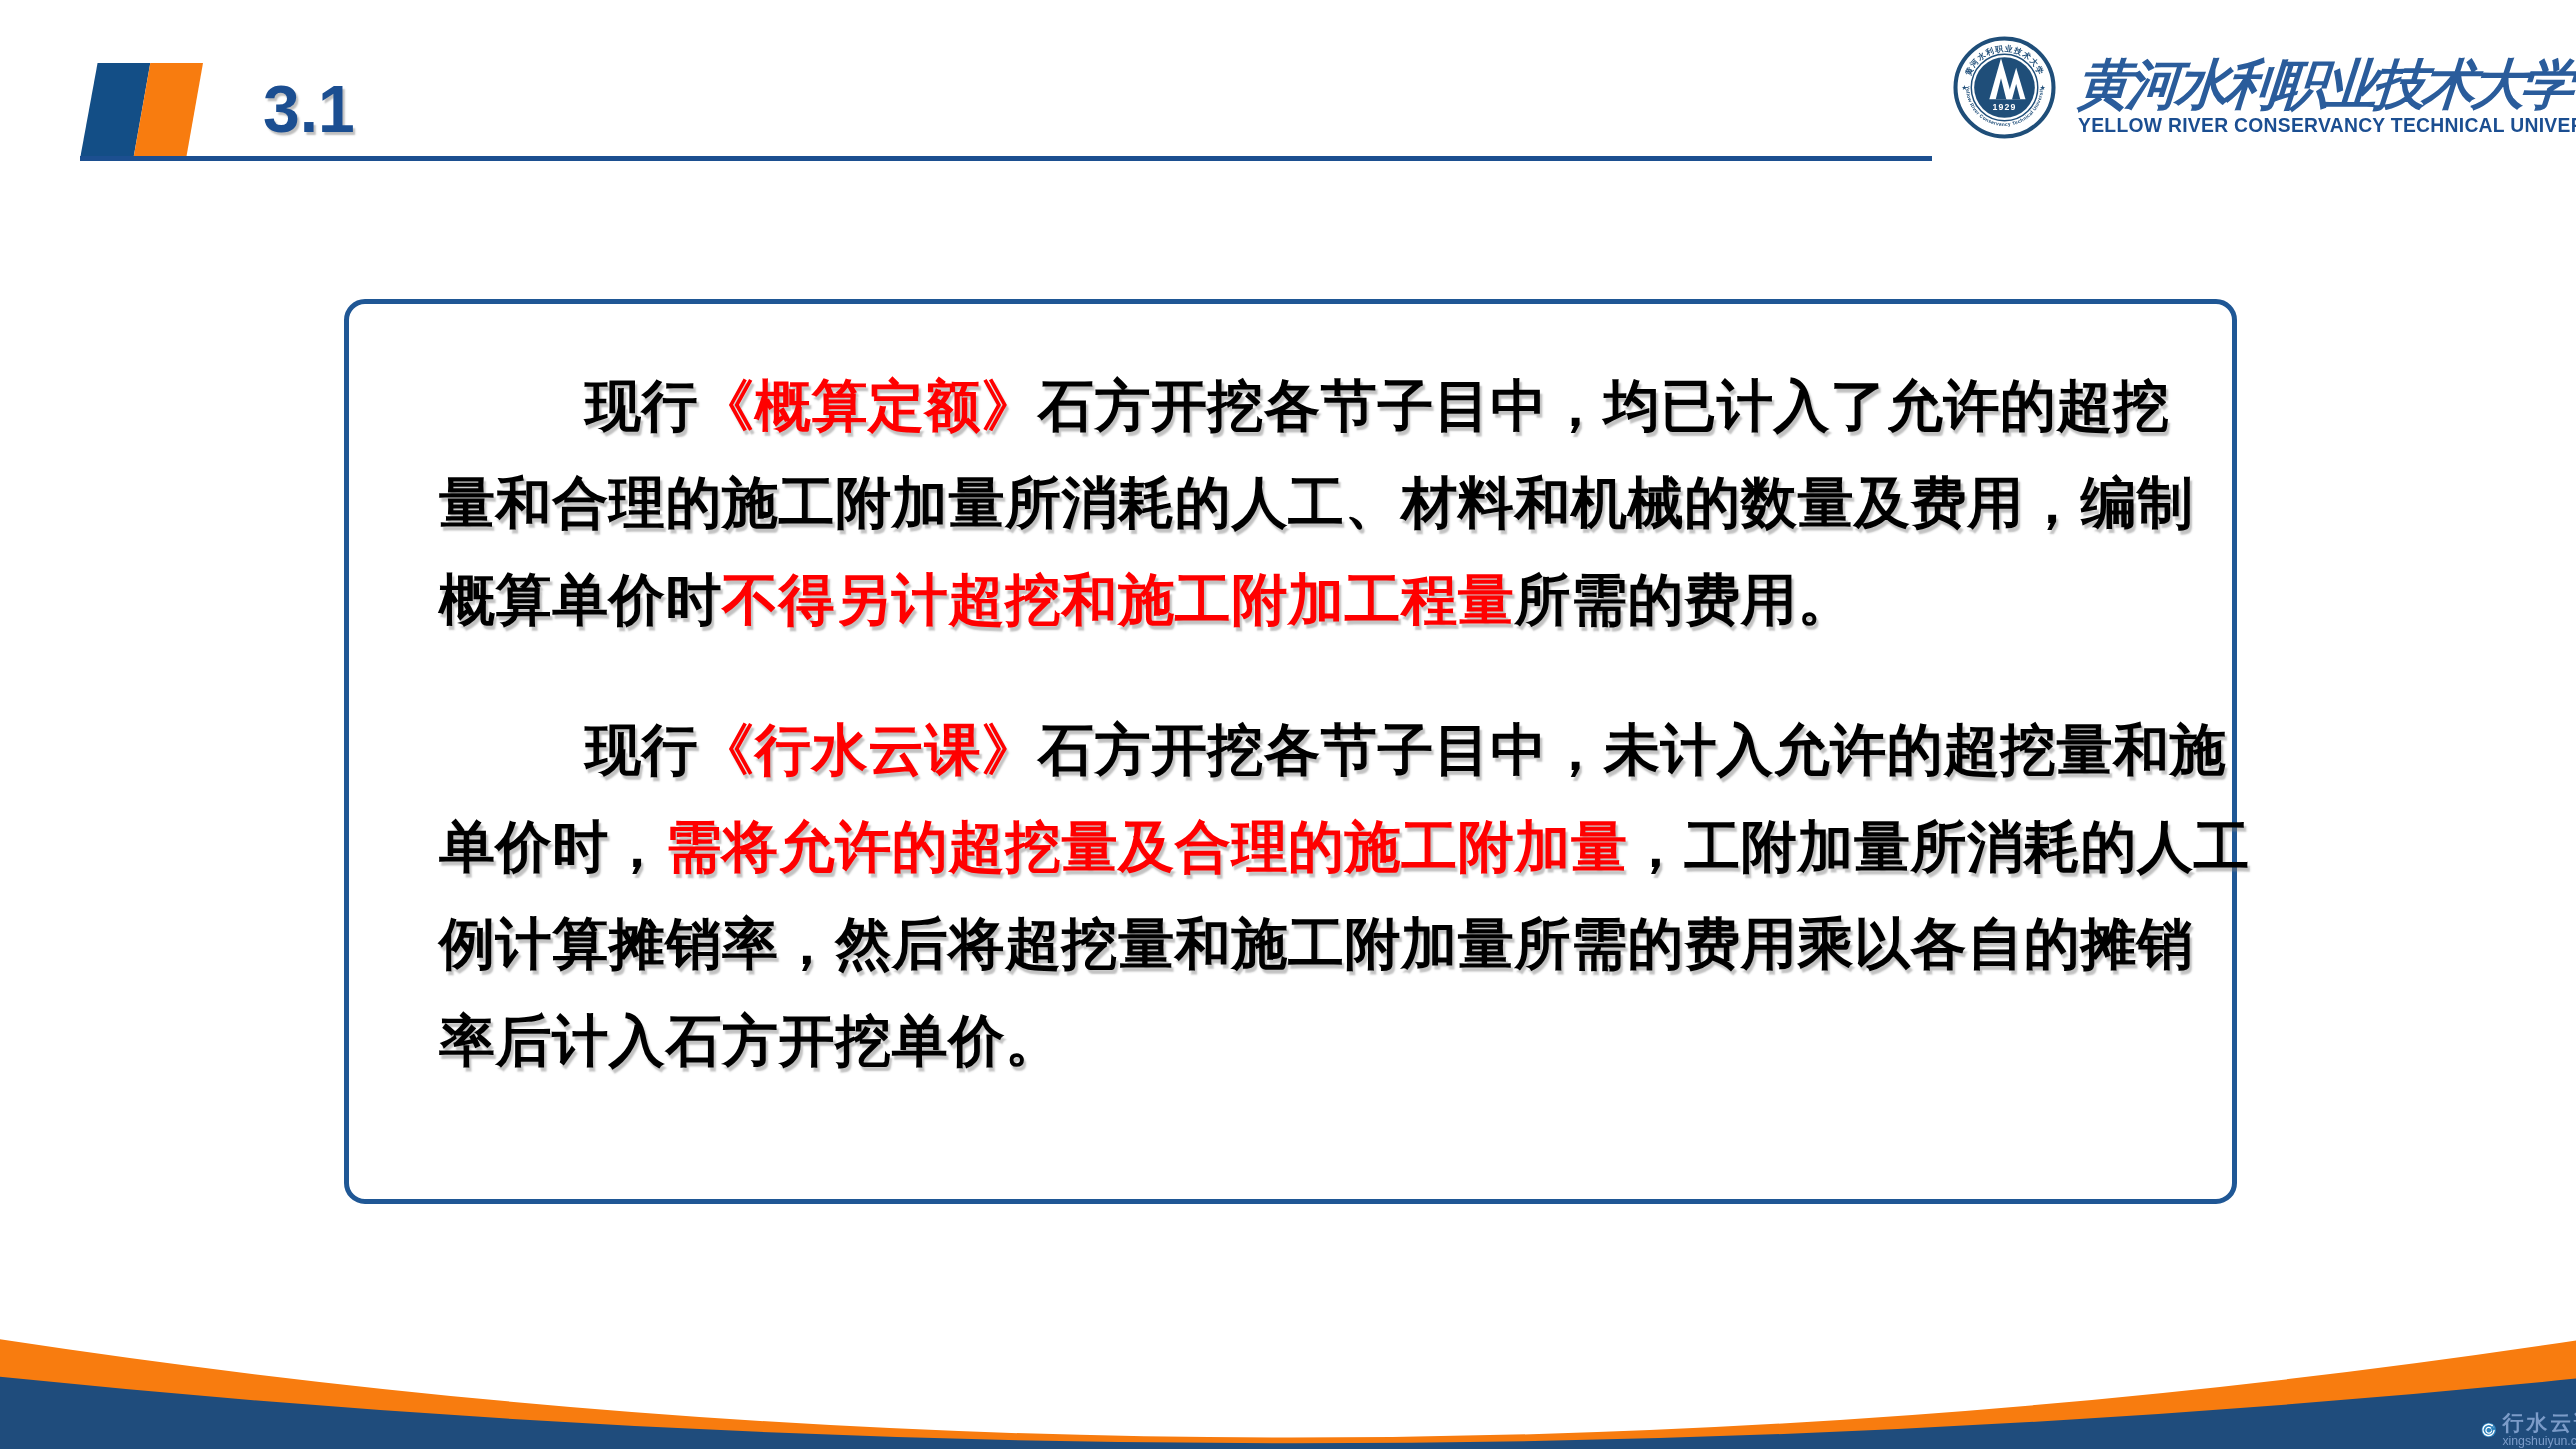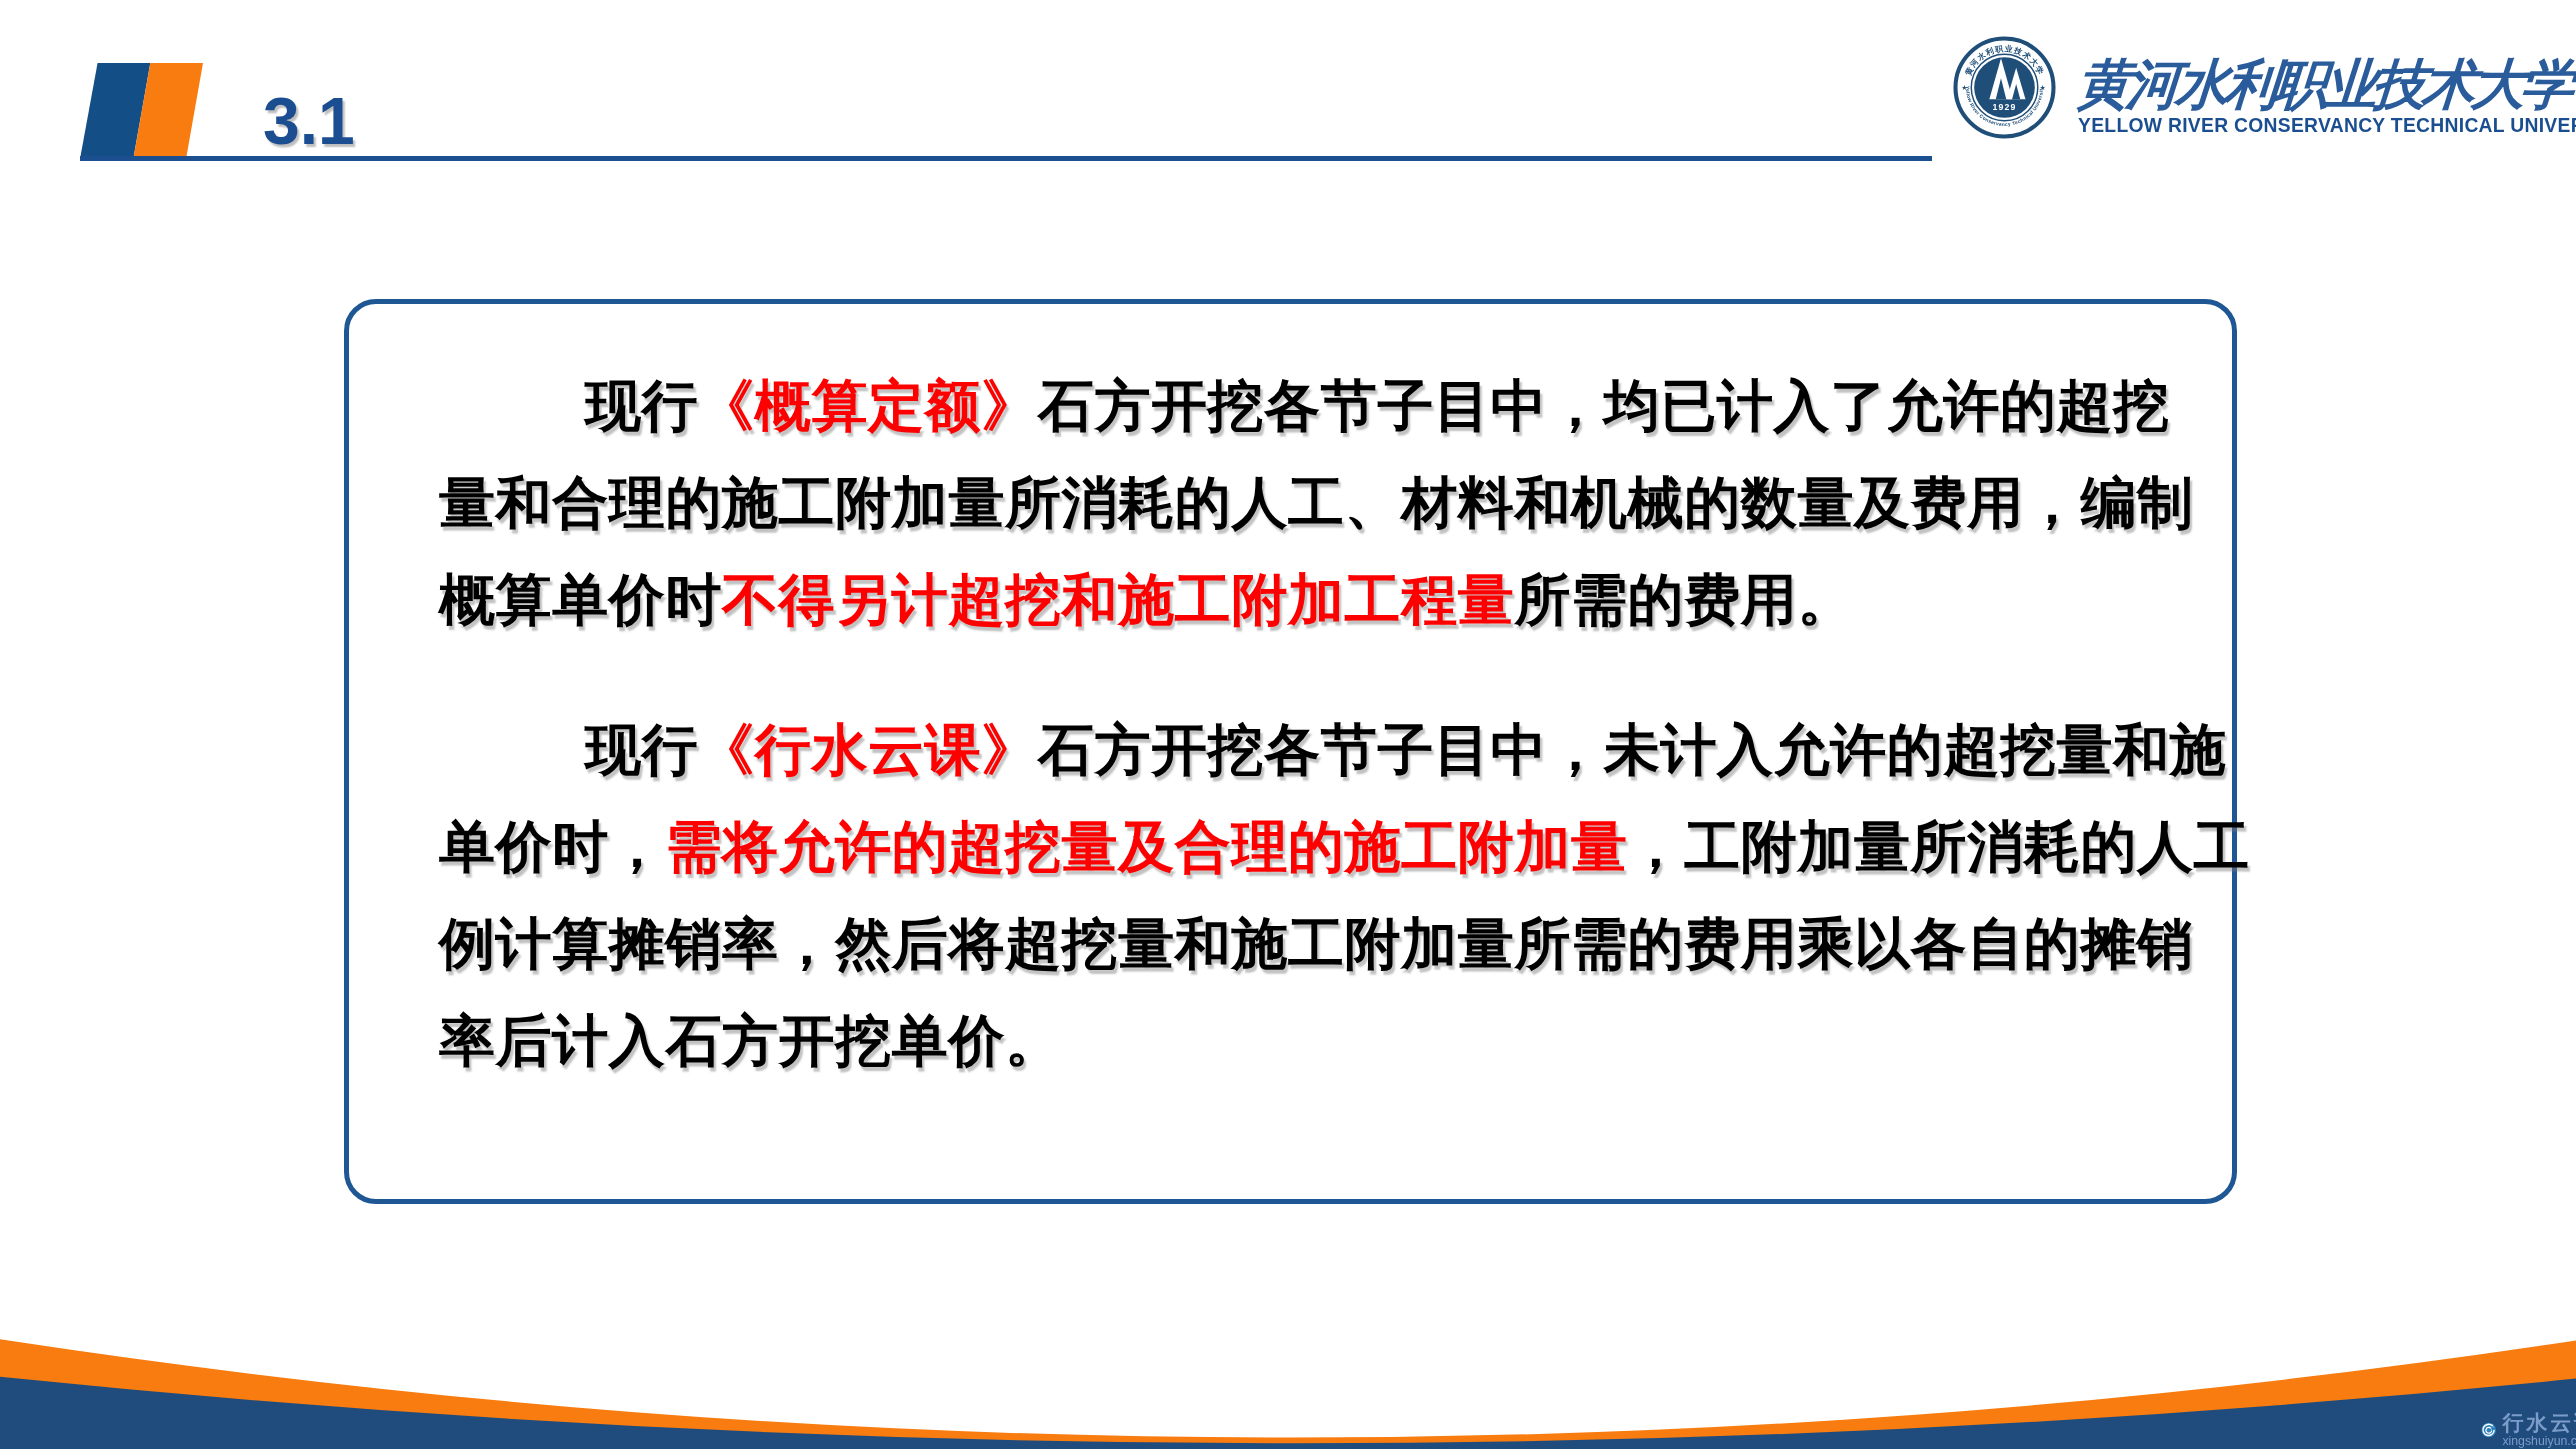--- a/index.html
+++ b/index.html
@@ -20,21 +20,21 @@
     position:relative;
     width:2576px;height:1449px;
     background:#ffffff;
     overflow:hidden;
     font-family:"Liberation Sans","DejaVu Sans",sans-serif;
   }
   
   .title-deco{position:absolute;left:80px;top:63px;width:123px;height:96px;}
   .page-title{
     position:absolute;left:263px;top:71px;height:88px;
-    display:flex;align-items:flex-end;gap:30px;
+    display:flex;align-items:flex-start;gap:30px;
     font-size:66px;font-weight:800;color:var(--primary_blue);
     text-shadow:2.3px 2.9px 1.8px rgba(110,110,110,0.45);
     white-space:nowrap;
   }
   .page-title .cjk{letter-spacing:3.5px;}
   .title-underline{
     position:absolute;left:80px;top:156px;width:1852px;height:5.3px;
     background:var(--underline_blue);
   }
   .logo-seal{position:absolute;left:1952px;top:30px;width:105px;height:115px;}
@@ -49,21 +49,21 @@
   }
   .logo-english{
     position:absolute;left:2078px;top:115px;width:498px;
     font-size:19.3px;font-weight:700;letter-spacing:0.3px;
     color:var(--primary_blue);white-space:nowrap;
   }
   
   .content-box{
     position:absolute;left:344px;top:299px;width:1893px;height:905px;
     border:5.3px solid var(--border_blue);
-    border-radius:32px;
+    border-radius:21px;
     box-sizing:border-box;
     background:transparent;
   }
   .content-text{
     position:absolute;left:90px;top:53px;width:1727px;
     color:#000;
   }
   .para{margin:0;}
   .para + .para{margin-top:53px;}
   .text-line{

